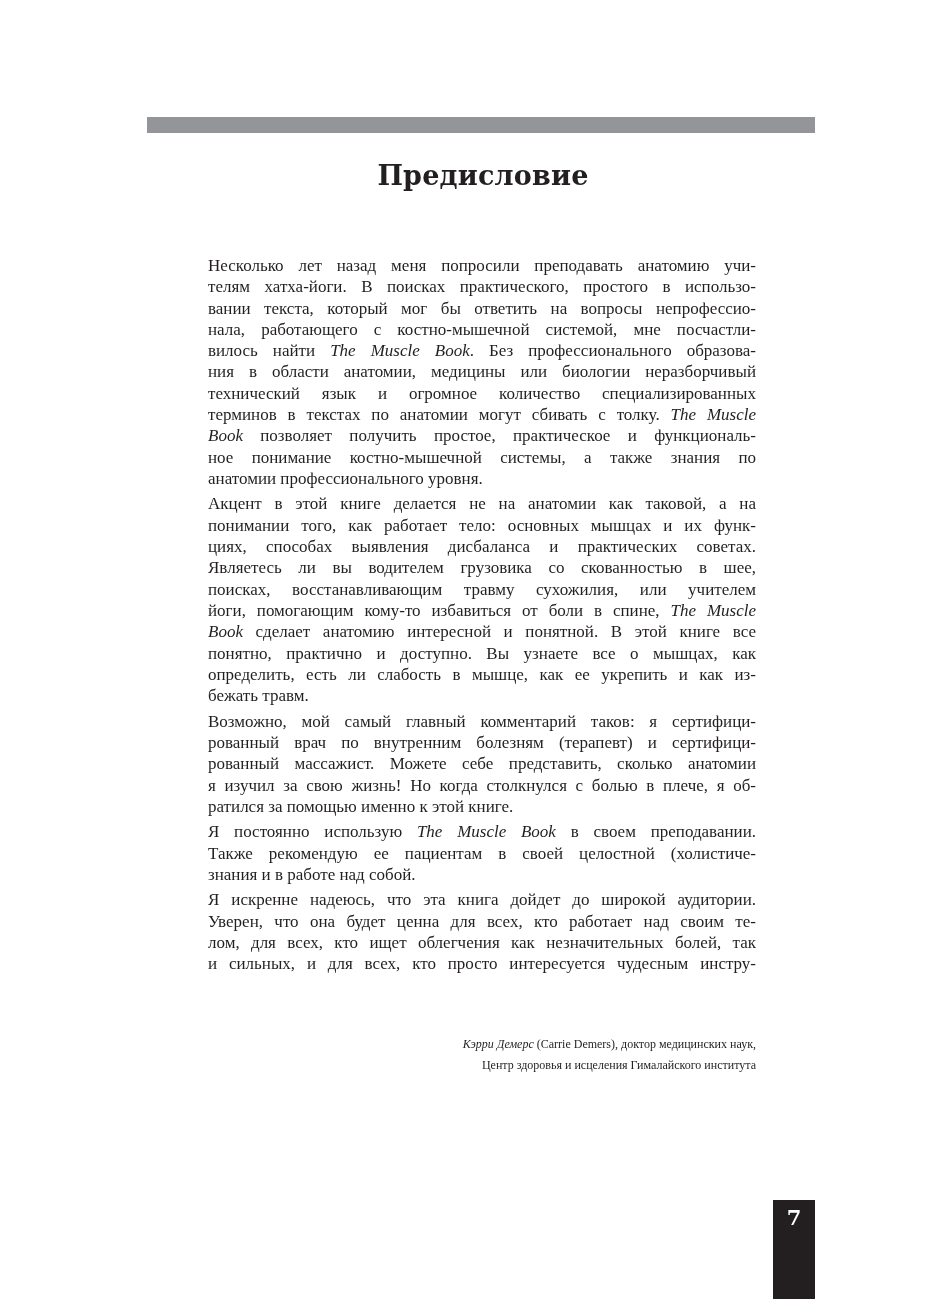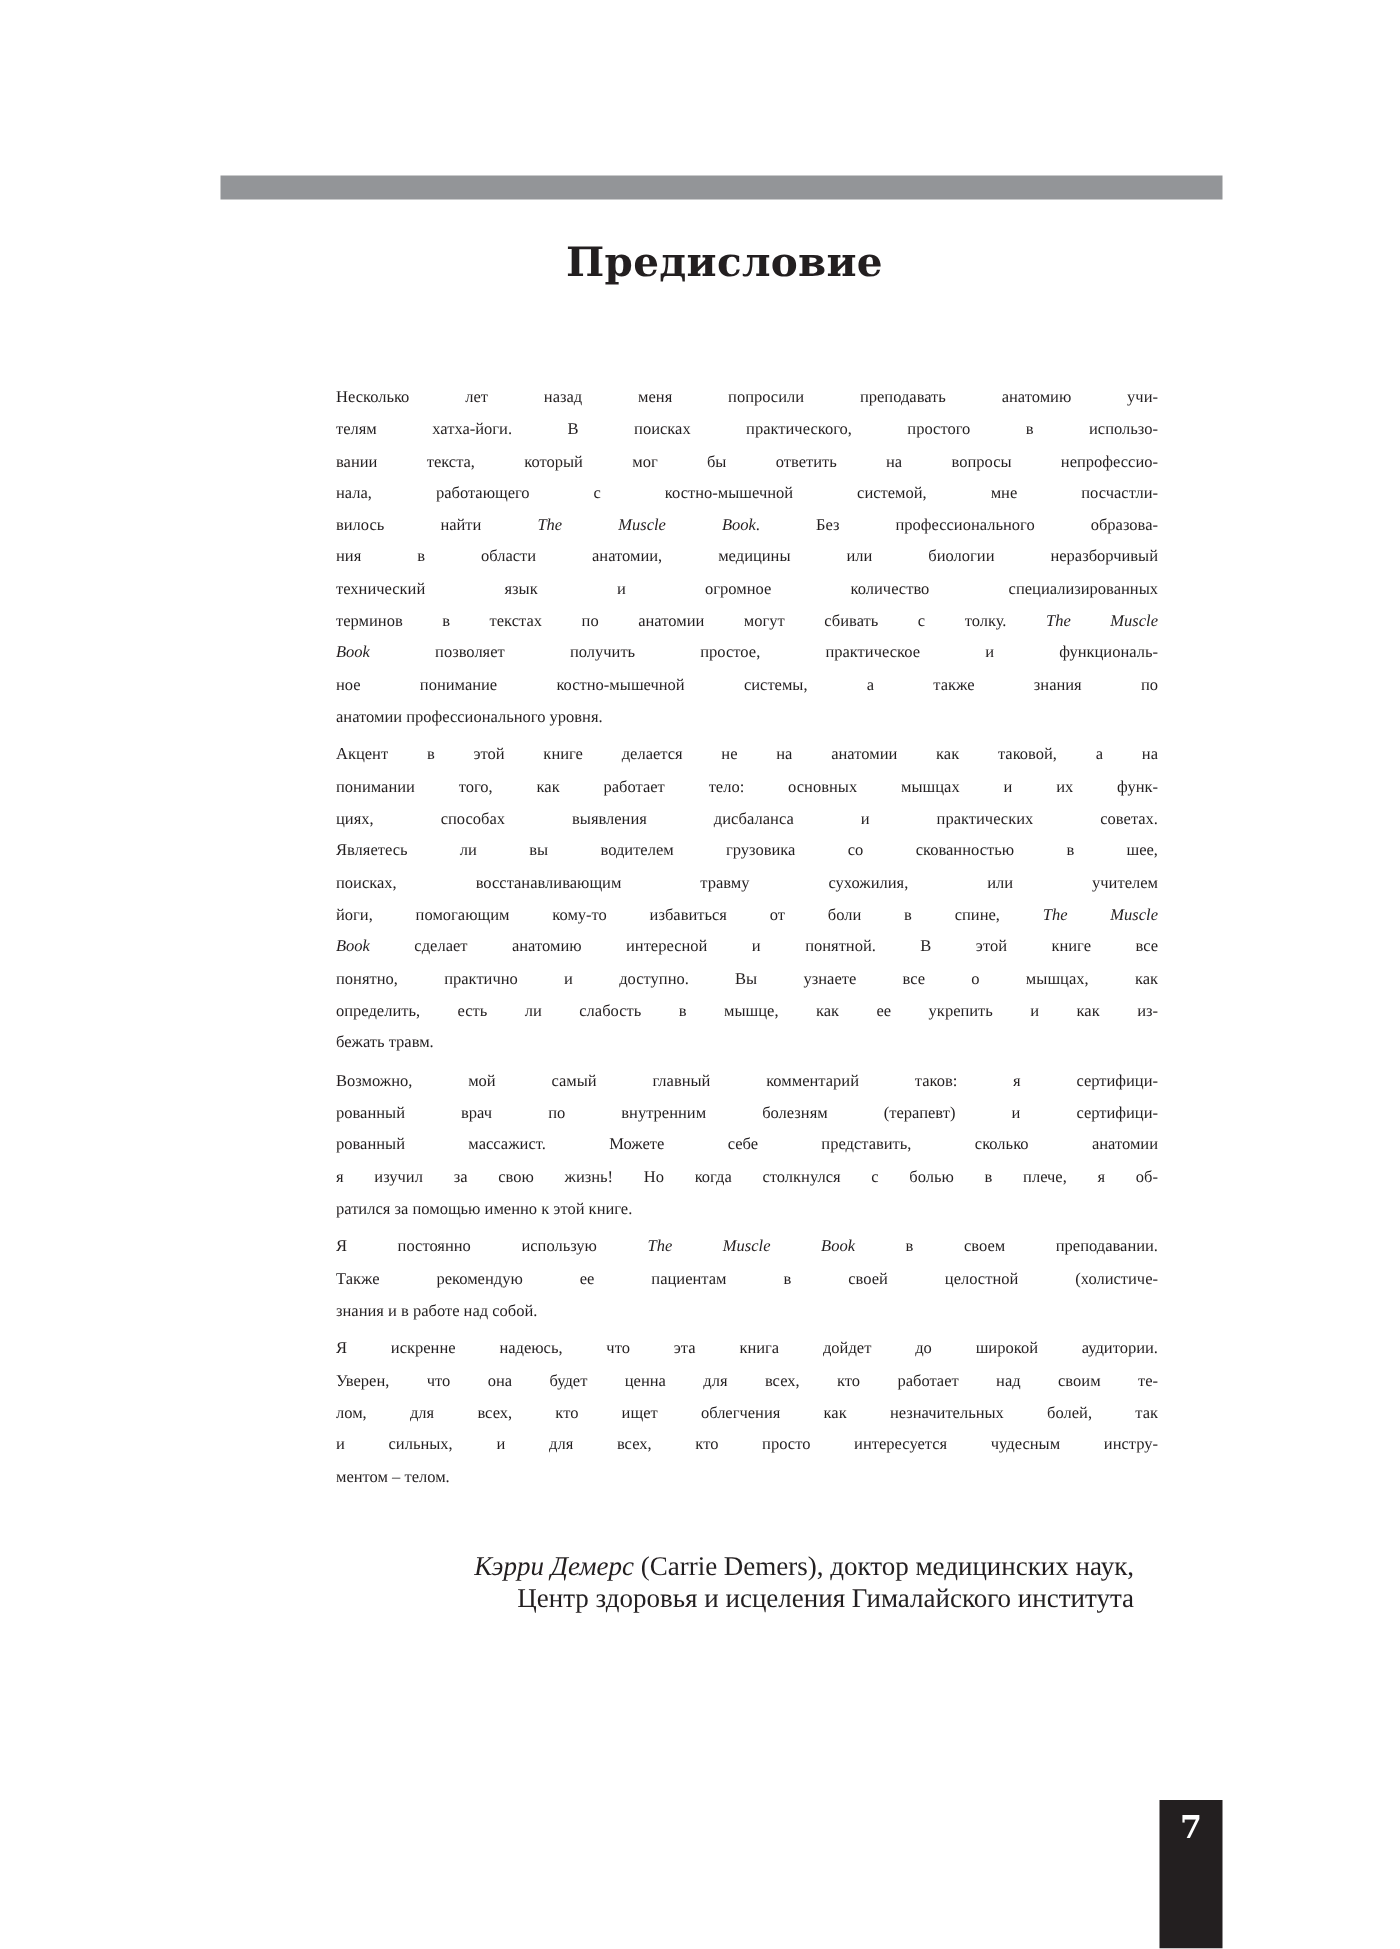--- a/index.html
+++ b/index.html
@@ -31,25 +31,25 @@
       text-align: center;
       font-family: "DejaVu Serif", "Liberation Serif", serif;
       font-weight: bold;
       font-size: 27px;
       line-height: 40px;
       margin: 0;
       letter-spacing: 0.2px;
     }
     .body-text {
       position: absolute;
-      left: 224px;
+      left: 208px;
       top: 255px;
       width: 548px;
       font-family: "Liberation Serif", "DejaVu Serif", serif;
-      font-size: 11px;
+      font-size: 17px;
       line-height: 21.3px;
     }
     .para {
       margin: 0 0 4.2px 0;
       text-align: justify;
       text-align-last: left;
     }
     .para .line {
       display: block;
       text-align: justify;
@@ -61,21 +61,21 @@
     }
     .para .line em {
       font-style: italic;
     }
     .signature {
       position: absolute;
       left: 208px;
       top: 1034px;
       width: 548px;
       font-family: "Liberation Serif", "DejaVu Serif", serif;
-      font-size: 18px;
+      font-size: 12px;
       line-height: 21.3px;
       text-align: right;
     }
     .signature .sig-line {
       display: block;
       white-space: nowrap;
     }
     .signature em { font-style: italic; }
     .page-tab {
       position: absolute;
@@ -141,21 +141,20 @@
     <p class="para">
       <span class="line"><span>Я постоянно использую </span><em>The Muscle Book</em><span> в своем преподавании.</span></span>
       <span class="line"><span>Также рекомендую ее пациентам в своей целостной (холистиче-</span></span>
       <span class="line last"><span>знания и в работе над собой.</span></span>
     </p>
     <p class="para">
       <span class="line"><span>Я искренне надеюсь, что эта книга дойдет до широкой аудитории.</span></span>
       <span class="line"><span>Уверен, что она будет ценна для всех, кто работает над своим те-</span></span>
       <span class="line"><span>лом, для всех, кто ищет облегчения как незначительных болей, так</span></span>
       <span class="line"><span>и сильных, и для всех, кто просто интересуется чудесным инстру-</span></span>
-      <span class="line last"><span>ментом – телом.</span></span>
     </p>
   </div>
 
 <div class="signature">
   <span class="sig-line"><em>Кэрри Демерс</em><span> (Carrie Demers), доктор медицинских наук,</span></span>
   <span class="sig-line">Центр здоровья и исцеления Гималайского института</span>
 </div>
 
 <div class="page-tab">
   <div class="page-number">7</div>

